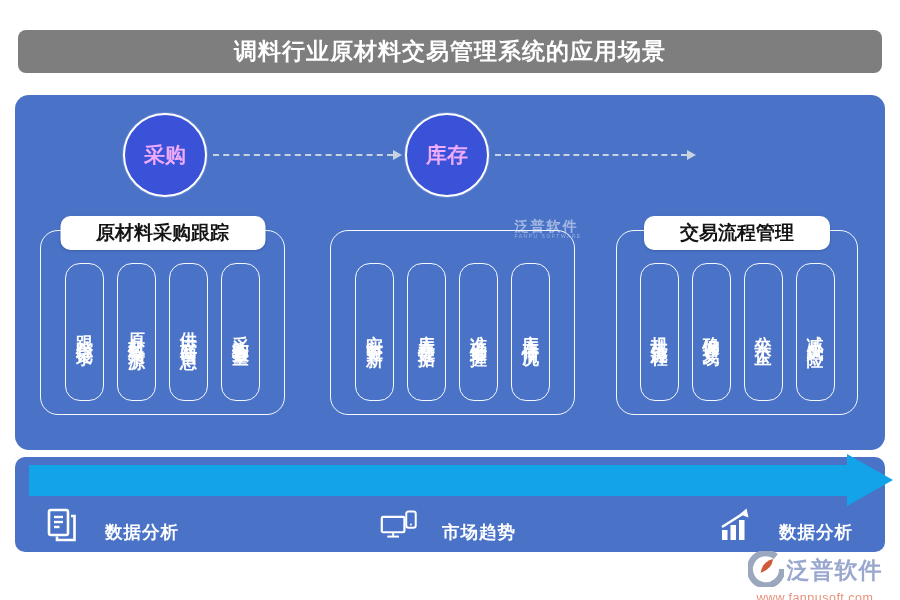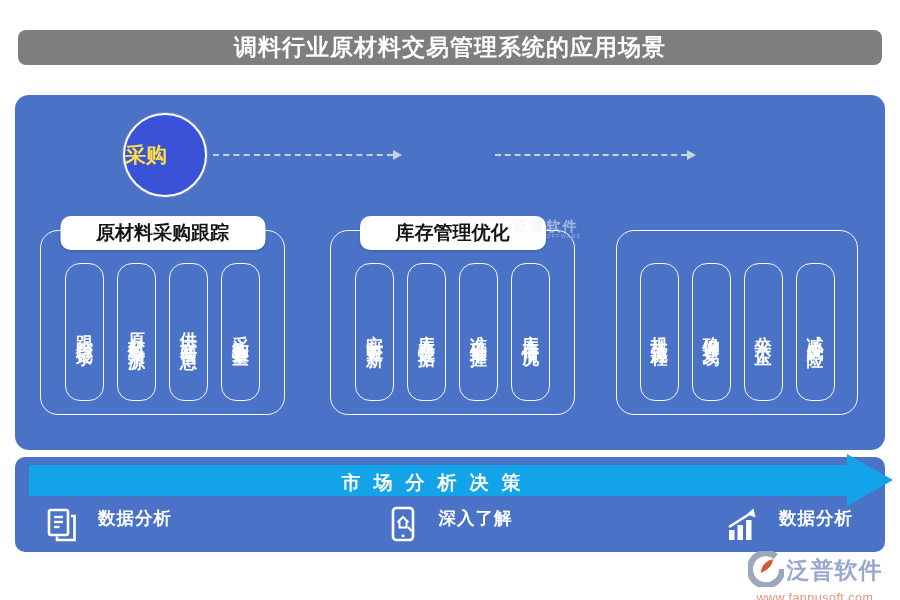--- a/index.html
+++ b/index.html
@@ -1,37 +1,37 @@
 <!DOCTYPE html>
 <html><head>
 <meta charset="utf-8">
 <style>
   * { margin: 0; padding: 0; box-sizing: border-box; }
   html, body { width: 900px; height: 600px; background: #ffffff; overflow: hidden; }
   body { font-family: "Liberation Sans", "DejaVu Sans", sans-serif; position: relative; }
 
   
   .title-bar {
-    position: absolute; left: 18px; top: 30px; width: 864px; height: 35px;
+    position: absolute; left: 18px; top: 30px; width: 864px; height: 43px;
     background: #7e7e7e; border-radius: 8px;
     display: flex; align-items: center; justify-content: center;
     color: #ffffff; font-size: 23px; font-weight: bold; letter-spacing: 1px;
   }
 
   
   .main-panel {
     position: absolute; left: 15px; top: 95px; width: 870px; height: 355px;
     background: #4a73c8; border-radius: 14px;
   }
 
   .flow-node {
     position: absolute; top: 18px; width: 84px; height: 84px; border-radius: 50%;
     background: #3a52d8; border: 2px solid #ffffff;
-    display: flex; align-items: center; 
-    color: #fde047; font-size: 21px; font-weight: bold;
+    display: flex; align-items: center; justify-content: center;
+    color: #f0abfc; font-size: 21px; font-weight: bold;
     box-shadow: 0 0 0 1px rgba(255,255,255,0.15);
   }
   .node-1 { left: 108px; }
   .node-2 { left: 390px; }
   .node-3 { left: 683px; }
 
   .connector {
     position: absolute; top: 59px; height: 0;
     border-top: 2px dashed #c9d2e0;
   }
@@ -101,21 +101,21 @@
   }
   .arrow-label {
     position: absolute; left: 0; top: 13px; width: 832px; text-align: center;
     color: #ffffff; font-size: 19px; font-weight: bold;
     letter-spacing: 13px; text-indent: 13px;
   }
   .market-items {
     position: absolute; left: 28px; right: 32px; top: 46px; height: 44px;
     display: flex; justify-content: space-between; align-items: center;
   }
-  .m-item { display: flex; align-items: flex-start; gap: 17px; }
+  .m-item { display: flex; align-items: flex-end; gap: 24px; }
   .m-item .m-icon { width: 38px; height: 38px; display: flex; align-items: center; justify-content: center; }
   .m-item .m-label { color: #ffffff; font-size: 17.5px; font-weight: bold; letter-spacing: 1px; }
 
   
   .brand {
     position: absolute; right: 10px; top: 551px; width: 150px;
     display: flex; flex-direction: column; align-items: center; line-height: 1;
   }
   .brand-row { display: flex; align-items: center; gap: 3px; }
   .brand-name { color: #9aa8cf; font-size: 23px; font-weight: bold; letter-spacing: 1px; }
@@ -125,20 +125,23 @@
 <body>
 
 <div class="title-bar">调料行业原材料交易管理系统的应用场景</div>
 
 <div class="main-panel">
 
   <div class="flow-node node-1">
     <span>采购</span>
   </div>
   <div class="connector conn-1"></div>
+  <div class="flow-node node-2">
+    <span>库存</span>
+  </div>
   <div class="connector conn-2"></div>
 
   <div class="section sec-1">
     <div class="section-pill">原材料采购跟踪</div>
     <div class="cards">
       <div class="v-card">
           <span>跟踪记录</span>
         </div>
       <div class="v-card">
           <span>原材料来源</span>
@@ -146,21 +149,20 @@
       <div class="v-card">
           <span>供应商信息</span>
         </div>
       <div class="v-card">
           <span>采购数量</span>
         </div>
     </div>
   </div>
 
   <div class="section sec-2">
-    <div class="section-pill">库存管理优化</div>
     <div class="watermark">
       <div class="wm-main">泛普软件</div>
       <div class="wm-sub">FANPU SOFTWARE</div>
     </div>
     <div class="cards">
       <div class="v-card">
           <span>实时更新</span>
         </div>
       <div class="v-card">
           <span>库存数据</span>
@@ -168,70 +170,70 @@
       <div class="v-card">
           <span>准确掌握</span>
         </div>
       <div class="v-card">
           <span>库存情况</span>
         </div>
     </div>
   </div>
 
   <div class="section sec-3">
+    <div class="section-pill">交易流程管理</div>
     <div class="cards">
       <div class="v-card">
           <span>规范流程</span>
         </div>
       <div class="v-card">
           <span>确保交易</span>
         </div>
       <div class="v-card">
           <span>公平公正</span>
         </div>
       <div class="v-card">
           <span>减少风险</span>
         </div>
     </div>
   </div>
 </div>
 
 <div class="bottom-panel">
   <div class="arrow-body"></div>
   <div class="arrow-head"></div>
-  <div class="arrow-label">市场分析决策</div>
 
   <div class="market-items">
 
     <div class="m-item">
       <span class="m-icon">
         <svg width="36" height="36" viewBox="0 0 36 36" fill="none">
           <rect x="5" y="3" width="19" height="25" rx="2" stroke="#ffffff" stroke-width="2.6"></rect>
           <line x1="10" y1="10" x2="19" y2="10" stroke="#ffffff" stroke-width="2.4"></line>
           <line x1="10" y1="15" x2="19" y2="15" stroke="#ffffff" stroke-width="2.4"></line>
           <line x1="10" y1="20" x2="15.5" y2="20" stroke="#ffffff" stroke-width="2.4"></line>
           <path d="M27 9 h3.5 v24 h-17.5 v-3.5" stroke="#ffffff" stroke-width="2.6"></path>
         </svg>
       </span>
       <span class="m-label">数据分析</span>
     </div>
 
+
     <div class="m-item">
       <span class="m-icon">
-        <svg width="34" height="38" viewBox="0 0 34 38" fill="none">
-          <rect x="7" y="2" width="20" height="32" rx="3.5" stroke="#ffffff" stroke-width="2.6"></rect>
-          <path d="M11.5 16.5 L17 11 L22.5 16.5" stroke="#ffffff" stroke-width="2"></path>
-          <path d="M13.5 15.5 V21.5 H20.5 V15.5" stroke="#ffffff" stroke-width="2"></path>
-          <line x1="22" y1="21" x2="25.5" y2="25" stroke="#ffffff" stroke-width="2"></line>
-          <circle cx="17" cy="29.7" r="1.5" fill="#ffffff"></circle>
+        <svg width="42" height="36" viewBox="0 0 42 36" fill="none">
+          <rect x="2" y="9" width="25" height="17" rx="1.5" stroke="#ffffff" stroke-width="2.4"></rect>
+          <line x1="14.5" y1="26" x2="14.5" y2="30" stroke="#ffffff" stroke-width="2.2"></line>
+          <line x1="8" y1="30.8" x2="21" y2="30.8" stroke="#ffffff" stroke-width="2.2"></line>
+          <rect x="29" y="3" width="10.5" height="18" rx="2.5" stroke="#ffffff" stroke-width="2.2" fill="#4a73c8"></rect>
+          <circle cx="34.2" cy="17.5" r="1.1" fill="#ffffff"></circle>
         </svg>
       </span>
-      <span class="m-label">深入了解</span>
-    </div>
-
+      <span class="m-label">市场趋势</span>
+    </div>
 
     <div class="m-item">
       <span class="m-icon">
         <svg width="38" height="36" viewBox="0 0 38 36" fill="none">
           <rect x="5" y="23" width="5.5" height="10" fill="#ffffff"></rect>
           <rect x="13.5" y="18" width="5.5" height="15" fill="#ffffff"></rect>
           <rect x="22" y="13" width="5.5" height="20" fill="#ffffff"></rect>
           <path d="M5 20 L27 6" stroke="#ffffff" stroke-width="2.6"></path>
           <path d="M29.5 1.5 L31.5 10.5 L22.8 7.2 Z" fill="#ffffff"></path>
         </svg>

